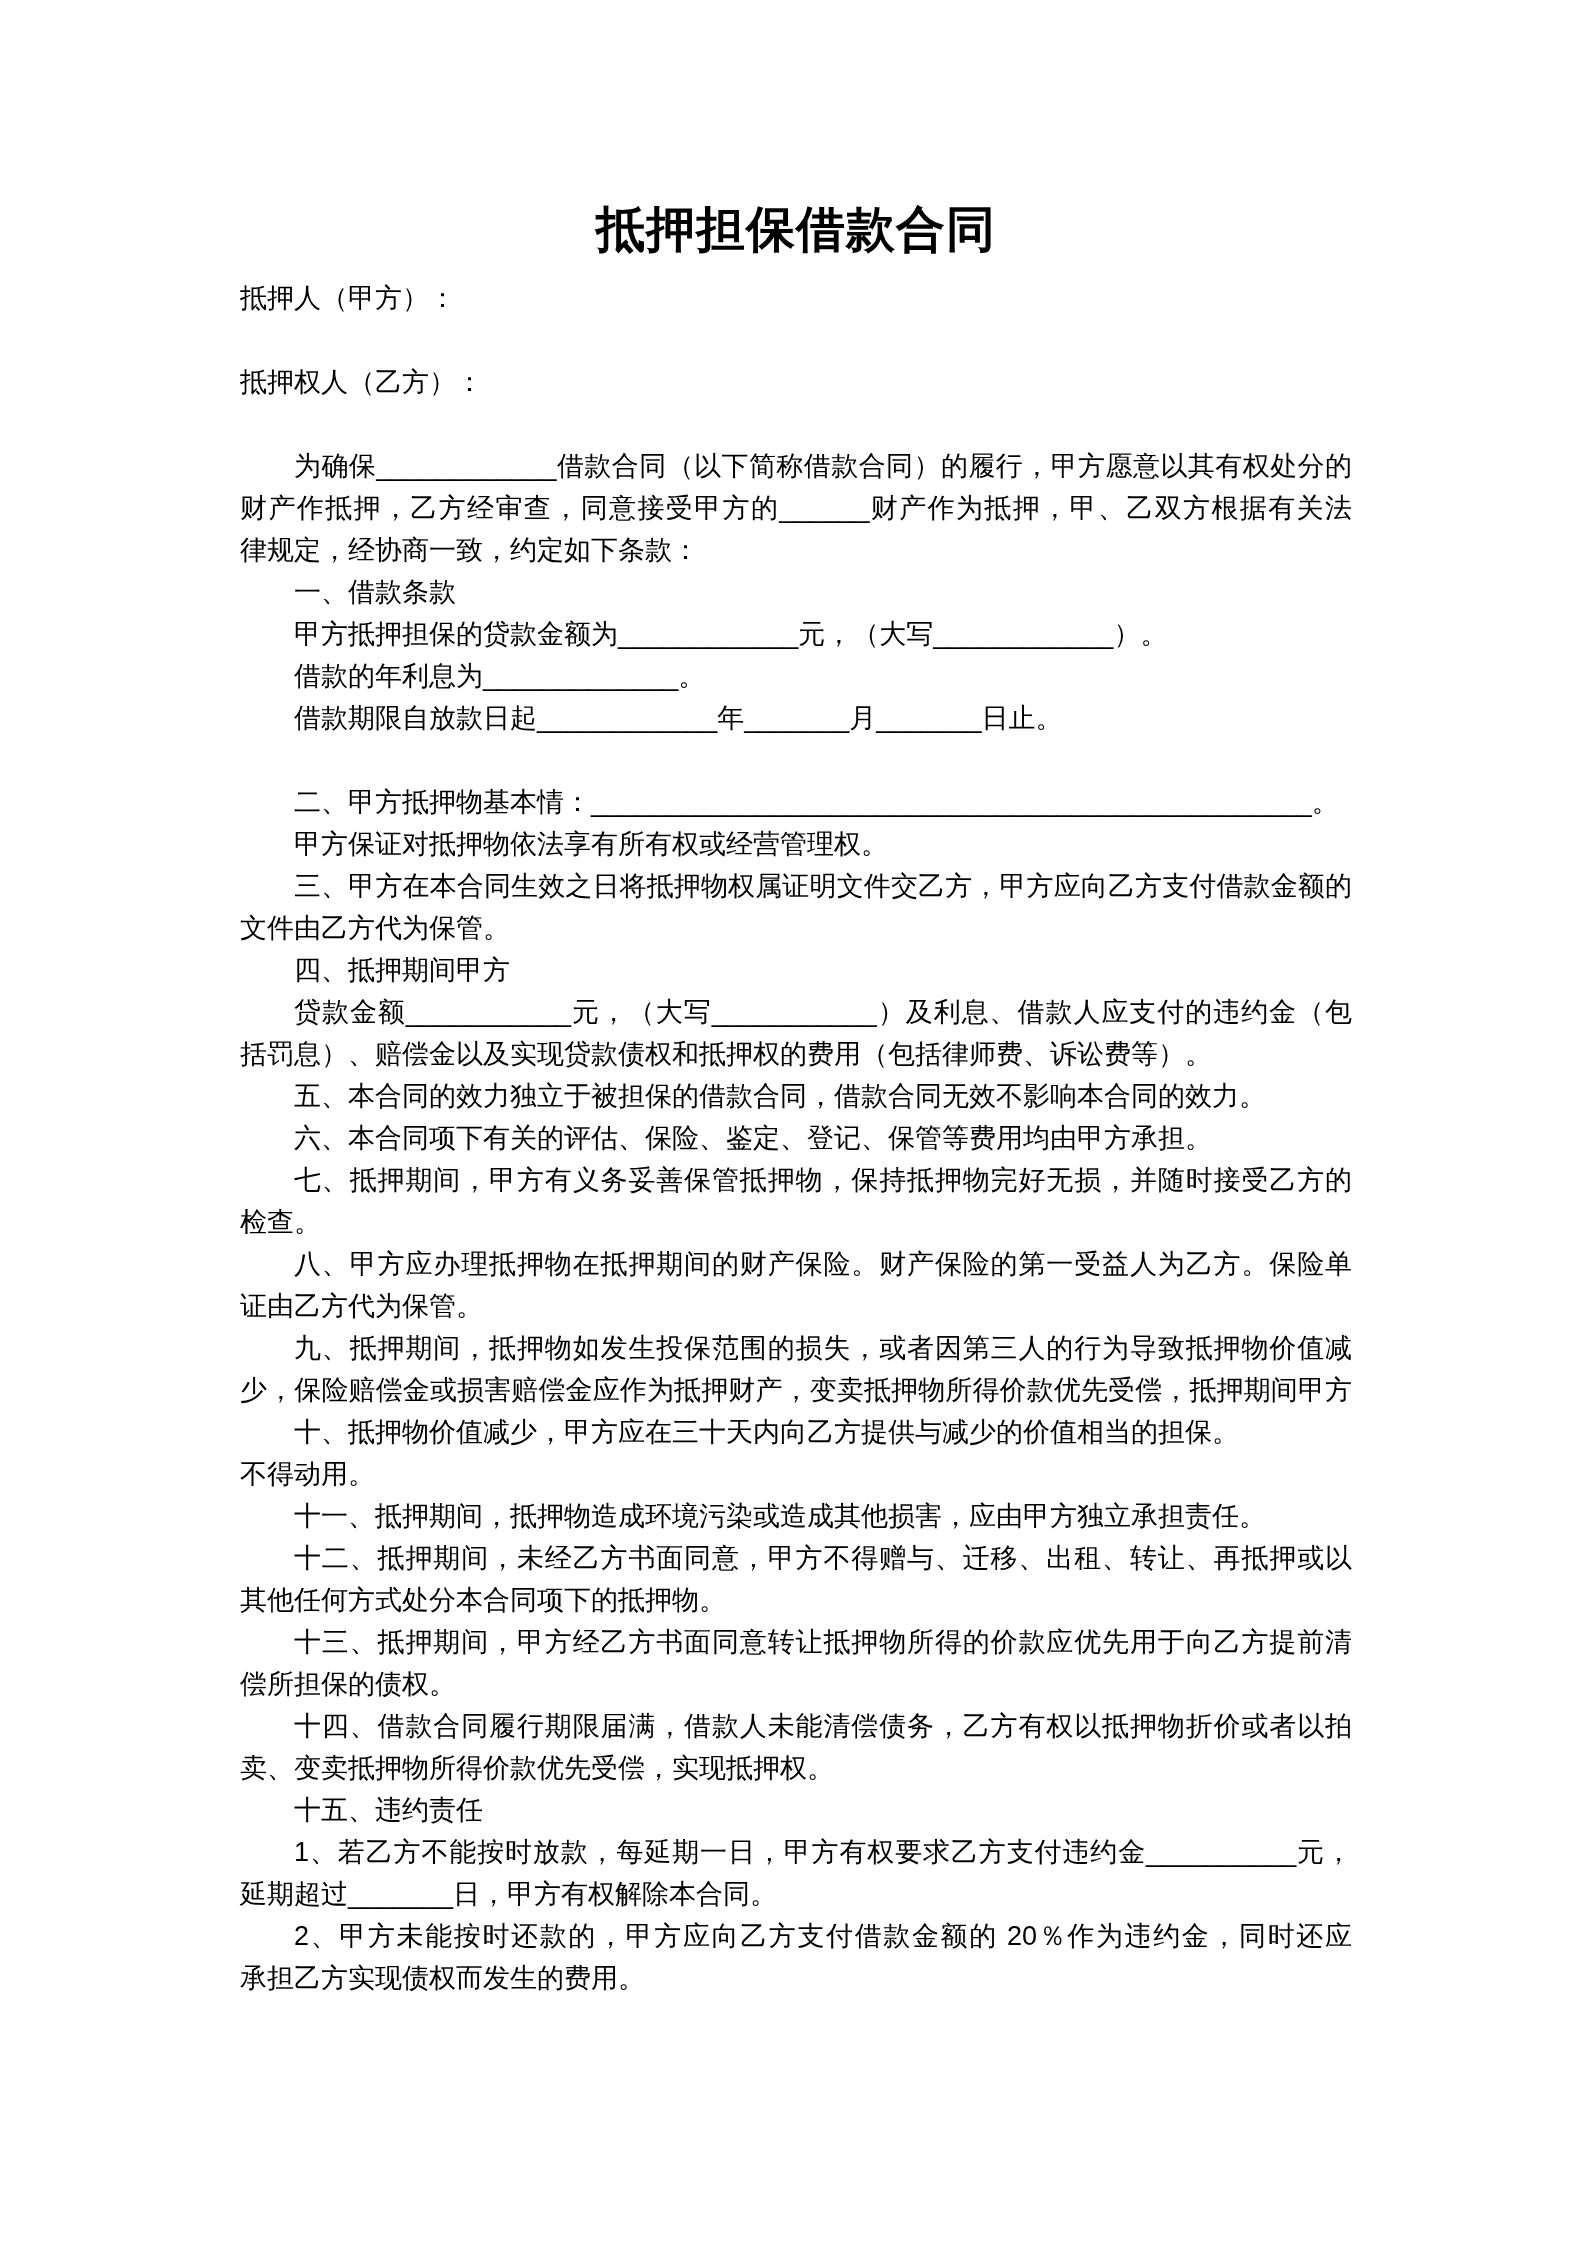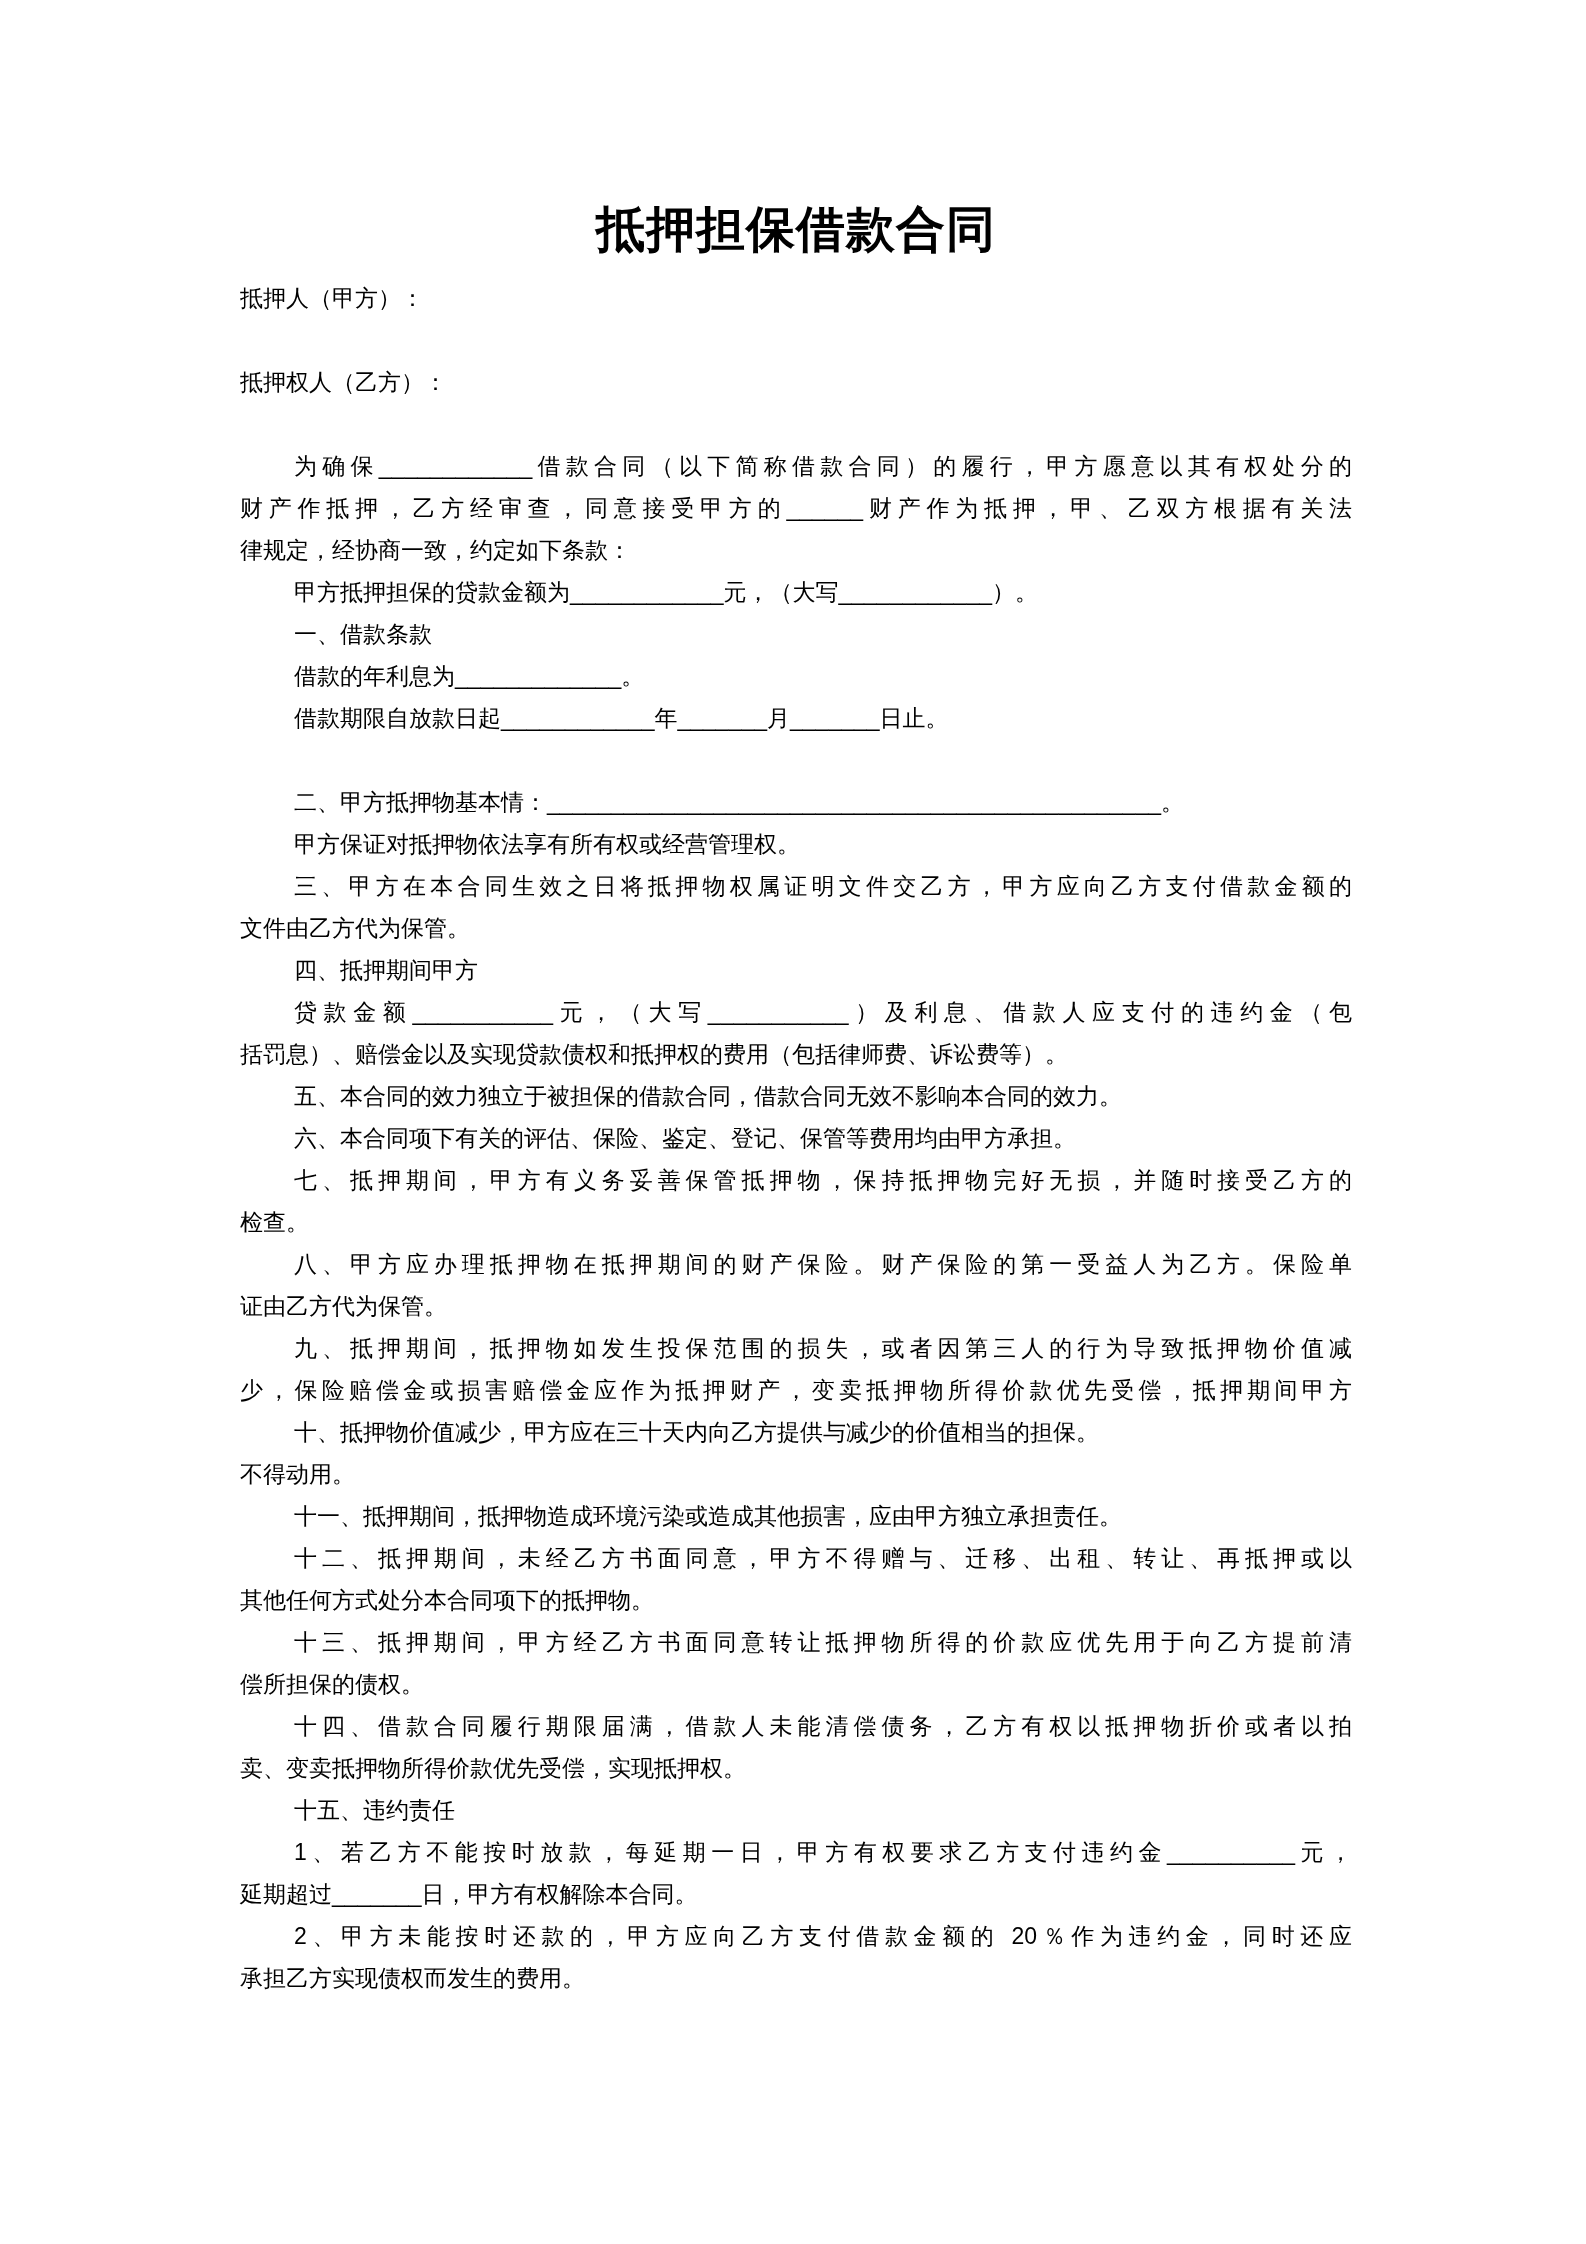--- a/index.html
+++ b/index.html
@@ -31,21 +31,21 @@
     font-weight: 700;
     letter-spacing: 1px;
     white-space: nowrap;
   }
   .body {
     margin-top: 19px;
   }
   .line {
     height: 42px;
     line-height: 42px;
-    font-size: 23px;
+    font-size: 27px;
     white-space: normal;
     overflow: visible;
   }
   .line.indent {
     text-indent: 54px;
   }
   .line.full {
     text-align: justify;
     text-align-last: justify;
   }
@@ -60,22 +60,22 @@
   <div class="doc">
     <h1 class="title">抵押担保借款合同</h1>
     <div class="body">
         <div class="line">抵押人（甲方）：</div>
         <div class="line blank"></div>
         <div class="line">抵押权人（乙方）：</div>
         <div class="line blank"></div>
         <div class="line indent full">为确保____________借款合同（以下简称借款合同）的履行，甲方愿意以其有权处分的</div>
         <div class="line full">财产作抵押，乙方经审查，同意接受甲方的______财产作为抵押，甲、乙双方根据有关法</div>
         <div class="line">律规定，经协商一致，约定如下条款：</div>
+        <div class="line indent">一、借款条款</div>
         <div class="line indent">甲方抵押担保的贷款金额为____________元，（大写____________）。</div>
-        <div class="line indent">一、借款条款</div>
         <div class="line indent">借款的年利息为_____________。</div>
         <div class="line indent">借款期限自放款日起____________年_______月_______日止。</div>
         <div class="line blank"></div>
         <div class="line indent">二、甲方抵押物基本情：________________________________________________。</div>
         <div class="line indent">甲方保证对抵押物依法享有所有权或经营管理权。</div>
         <div class="line indent full">三、甲方在本合同生效之日将抵押物权属证明文件交乙方，甲方应向乙方支付借款金额的</div>
         <div class="line">文件由乙方代为保管。</div>
         <div class="line indent">四、抵押期间甲方</div>
         <div class="line indent full">贷款金额___________元，（大写___________）及利息、借款人应支付的违约金（包</div>
         <div class="line">括罚息）、赔偿金以及实现贷款债权和抵押权的费用（包括律师费、诉讼费等）。</div>

